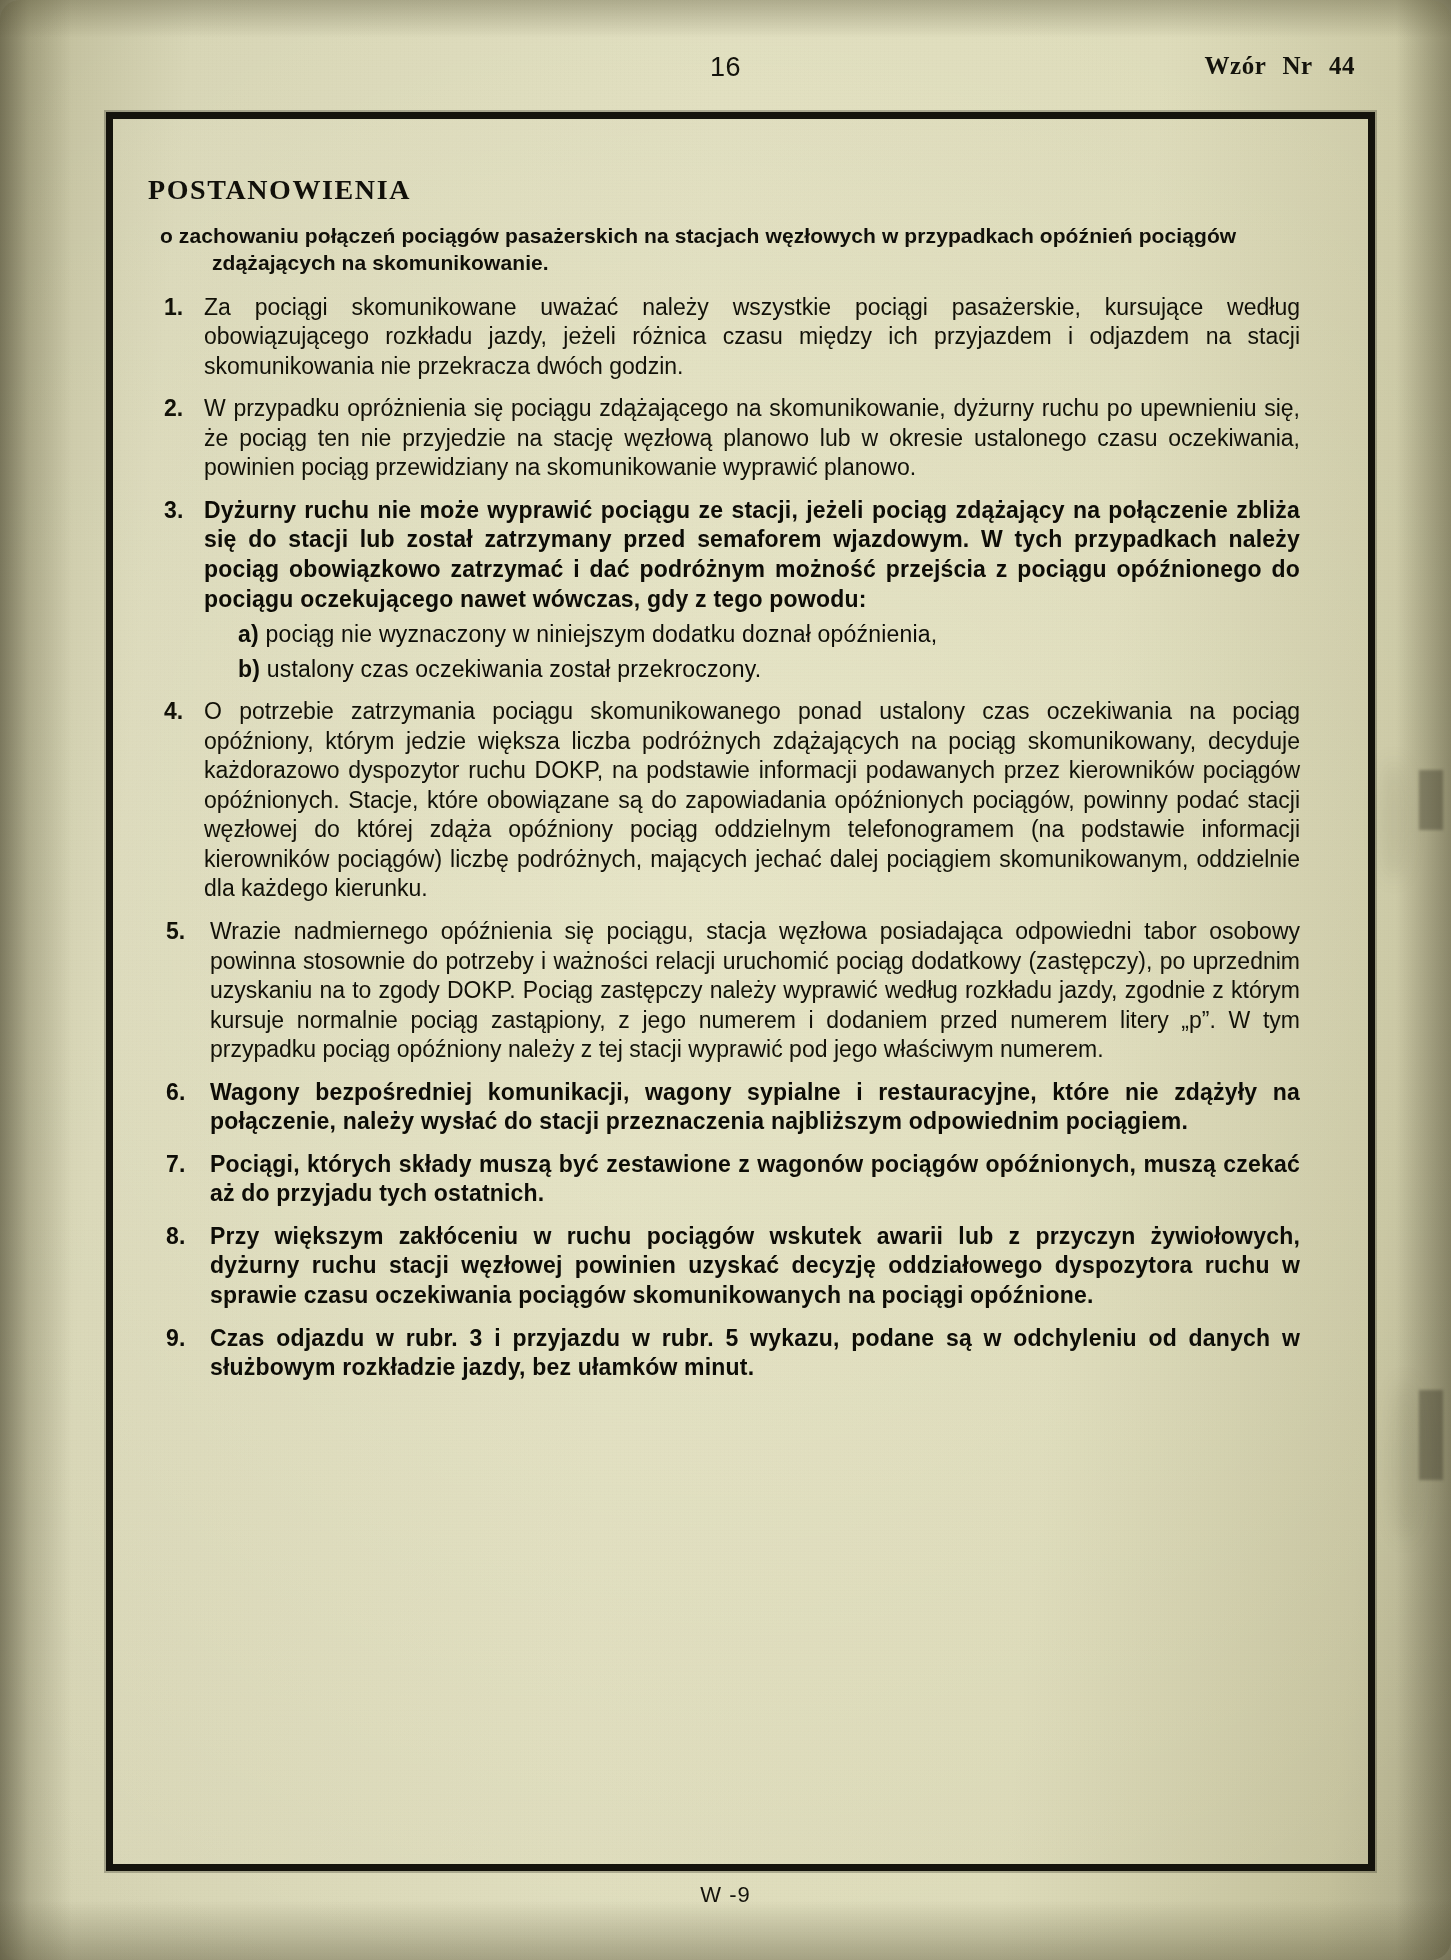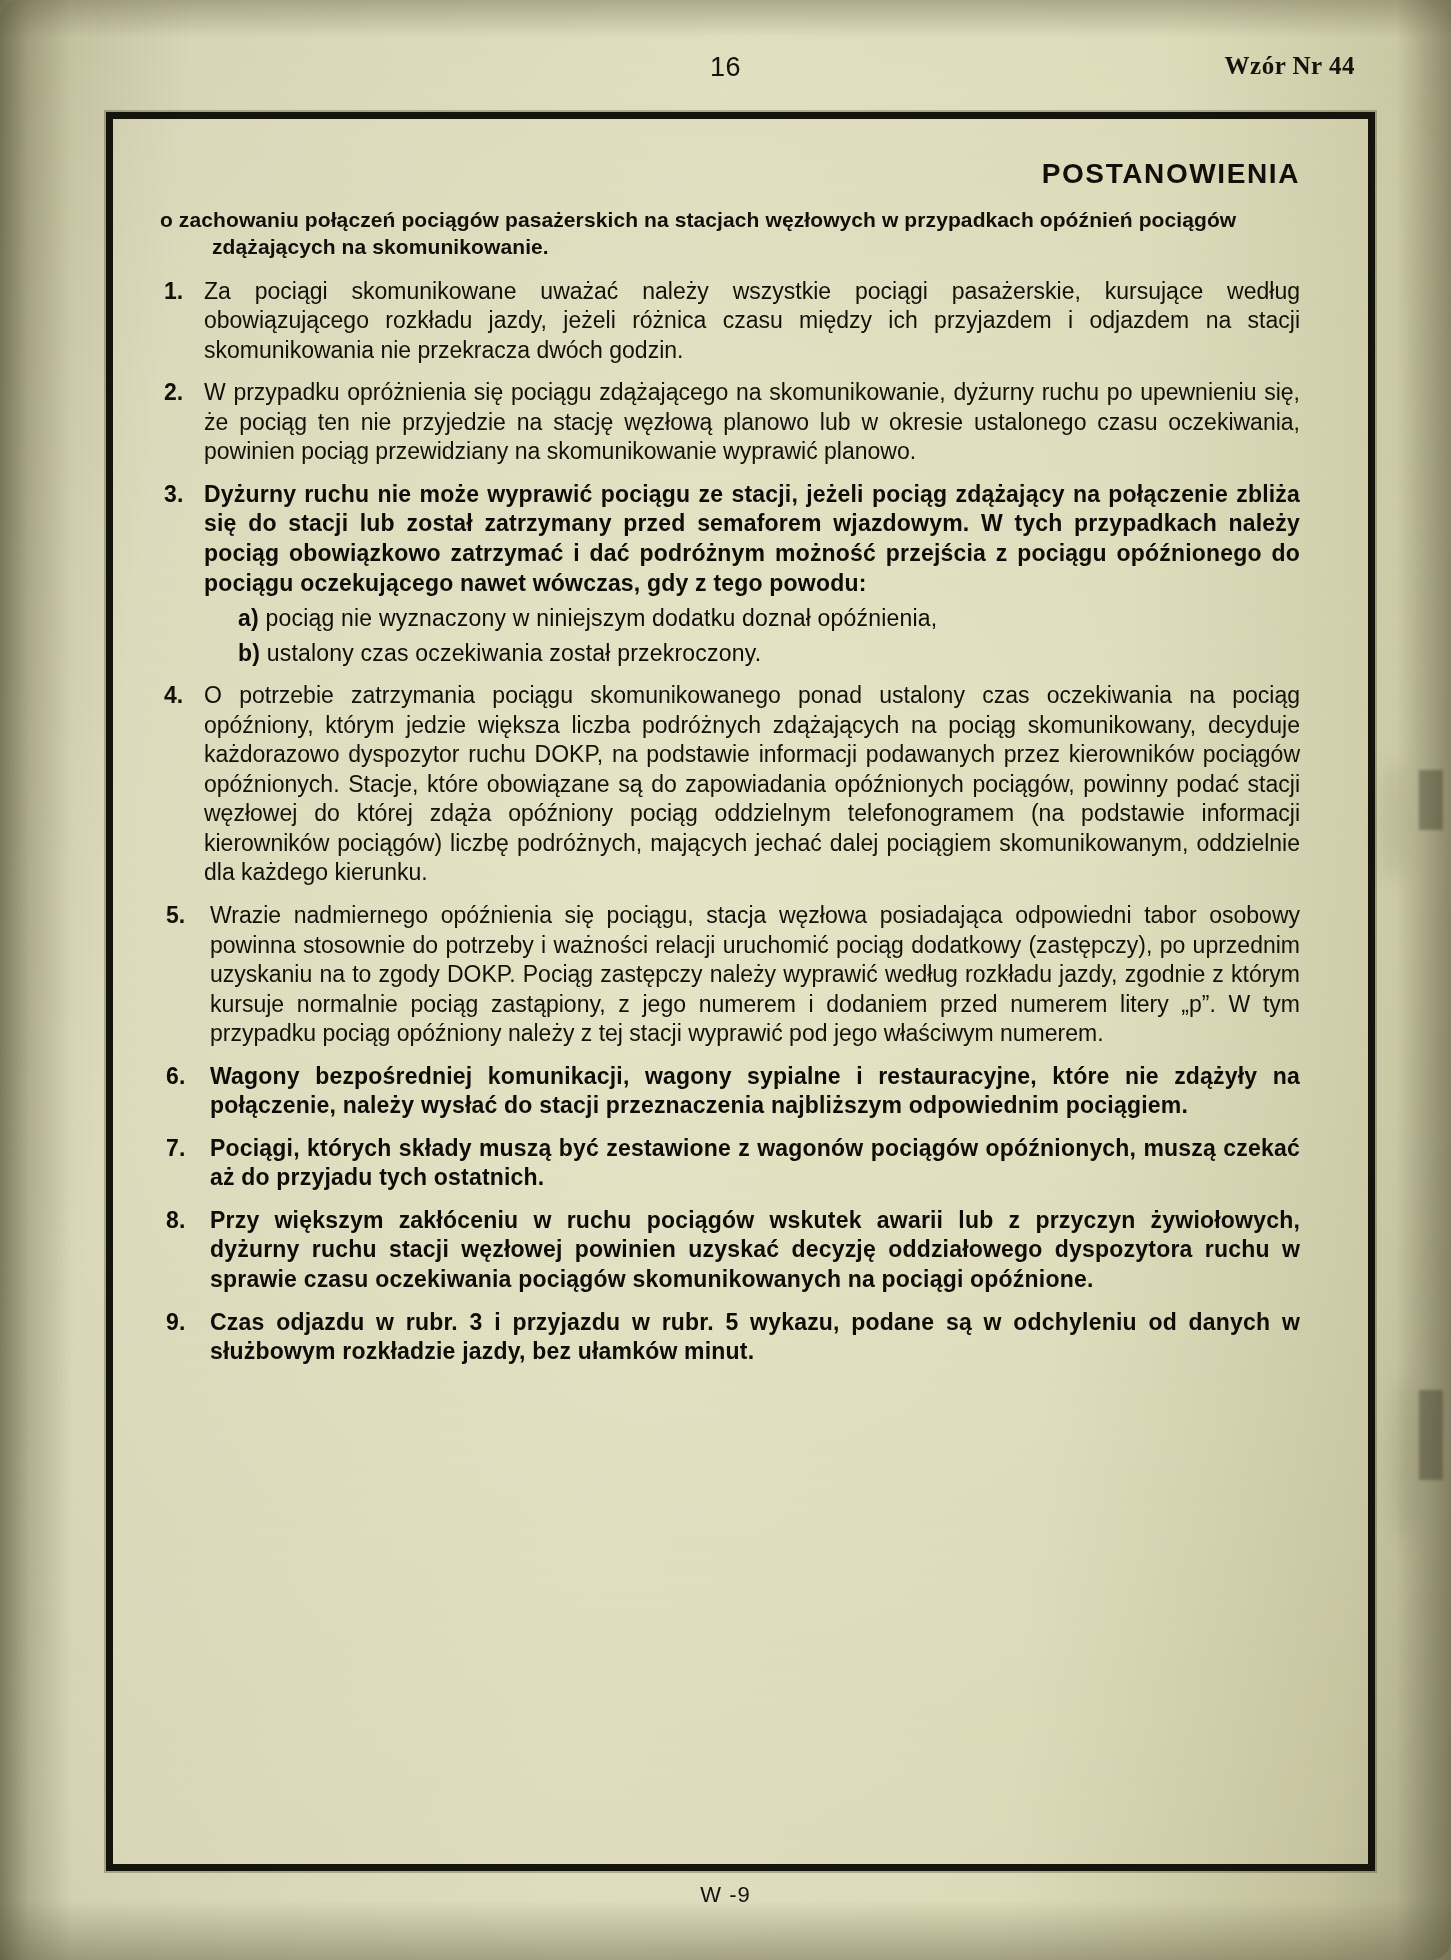--- a/index.html
+++ b/index.html
@@ -82,21 +82,21 @@
     position: absolute;
     right: 96px;
     top: 0;
     font-size: 25px;
     font-weight: bold;
     font-family: "Liberation Serif", serif;
     letter-spacing: .5px;
     color: #14130c;
     white-space: nowrap;
   }
-  .form-ref .num { margin-left: 0; }
+  .form-ref .num { margin-left: 10px; }
 
   
   .frame {
     position: absolute;
     left: 106px;
     top: 112px;
     width: 1255px;
     height: 1745px;
     border: 7px solid #14130c;
     box-shadow: 0 0 0 2px rgba(20,19,12,.25);
@@ -107,26 +107,26 @@
     left: 108px;
     top: 128px;
     width: 1230px;
     height: 1715px;
     padding: 22px 38px 10px 40px;
     box-sizing: border-box;
     color: #100f09;
   }
 
   .doc-title {
-    text-align: right;
-    font-family: Liberation Sans, sans-serif;
+    text-align: left;
+    font-family: Liberation Serif, serif;
     font-weight: bold;
     font-size: 28px;
     letter-spacing: 1.6px;
-    margin: 8px 0 16px 0;
+    margin: 24px 0 16px 0;
     color: #11100a;
   }
 
   .lead {
     font-family: "Liberation Sans", sans-serif;
     font-weight: bold;
     font-size: 21px;
     line-height: 1.30;
     margin: 0 0 16px 0;
     padding: 0 8px 0 64px;

